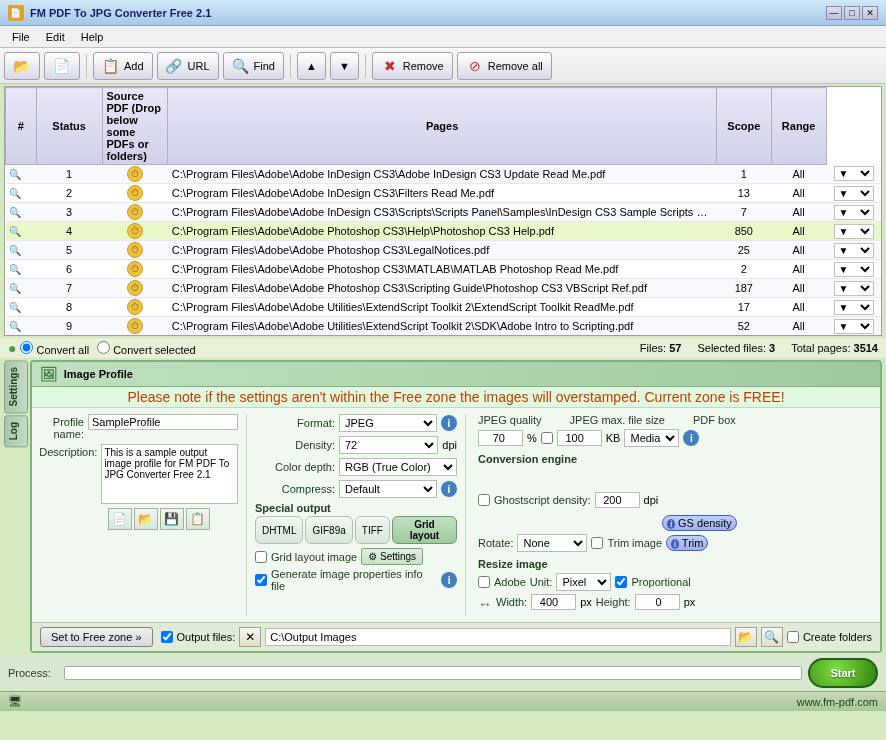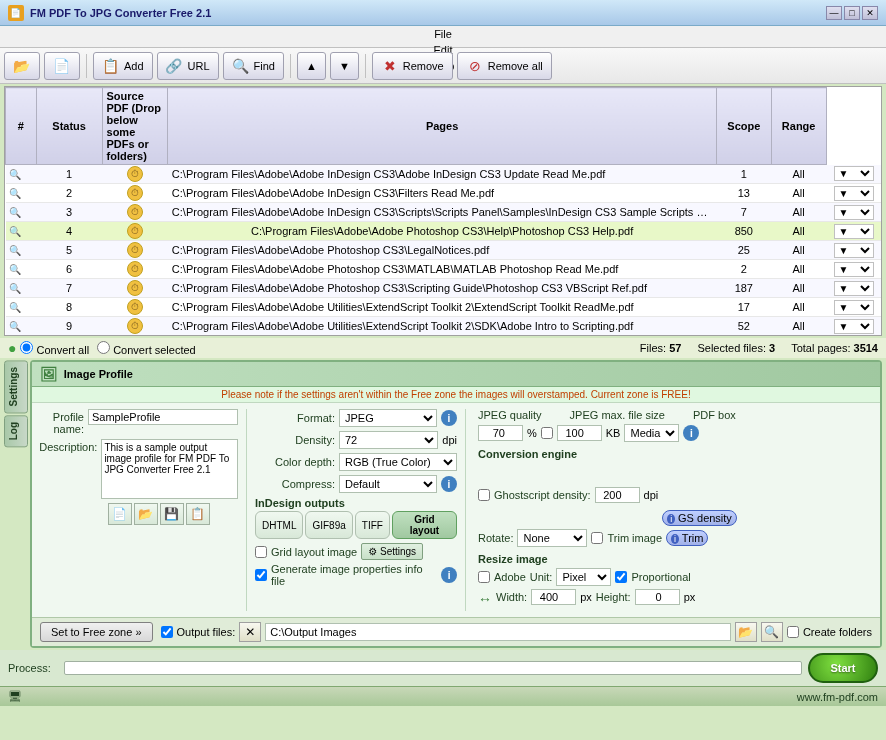--- a/index.html
+++ b/index.html
@@ -20,21 +20,20 @@
     .title-btn { width: 16px; height: 14px; border: 1px solid #8888aa; background: linear-gradient(to bottom, #e0e0f0, #c0c0d8); font-size: 9px; cursor: pointer; display: flex; align-items: center; justify-content: center; }
 
     
     .menu-bar {
       background: #f0f0f0;
       height: 22px;
       display: flex;
       align-items: center;
       padding: 0 4px;
       border-bottom: 1px solid #c0c0c0;
-      flex-direction: column;
     }
     .menu-item { padding: 2px 8px; cursor: pointer; font-size: 11px; }
 
     
     .toolbar {
       background: linear-gradient(to bottom, #f8f8f8, #e8e8e8);
       height: 36px;
       display: flex;
       align-items: center;
       padding: 0 4px;
@@ -132,21 +131,21 @@
       display: flex;
       align-items: center;
       gap: 6px;
       font-weight: bold;
       font-size: 11px;
     }
     .profile-header-icon { color: #408040; font-size: 14px; }
     .profile-notice {
       background: #e0f8e0;
       padding: 2px 8px;
-      font-size: 10px;
+      font-size: 14px;
       color: #c04000;
       text-align: center;
       border-bottom: 1px solid #c0d8c0;
     }
     .profile-content {
       display: flex;
       padding: 6px;
       gap: 8px;
     }
 
@@ -450,21 +449,21 @@
           <td class="col-status"><span class="status-icon status-clock">⏱</span></td>
           <td style="max-width: 500px; overflow: hidden; text-overflow: ellipsis;">C:\Program Files\Adobe\Adobe InDesign CS3\Scripts\Scripts Panel\Samples\InDesign CS3 Sample Scripts Read ...</td>
           <td class="col-pages">7</td>
           <td class="col-scope">All</td>
           <td class="col-range"><select class="scope-select"><option>▼</option></select></td>
         </tr>
         <tr style="background: rgb(232, 248, 200);">
           <td style="width: 16px;"><span style="font-size:10px;color:#6080a0;">🔍</span></td>
           <td class="col-num">4</td>
           <td class="col-status"><span class="status-icon status-clock">⏱</span></td>
-          <td style="max-width: 500px; overflow: hidden; text-overflow: ellipsis; text-align: center;">C:\Program Files\Adobe\Adobe Photoshop CS3\Help\Photoshop CS3 Help.pdf</td>
+          <td style="max-width: 500px; overflow: hidden; text-overflow: ellipsis;">C:\Program Files\Adobe\Adobe Photoshop CS3\Help\Photoshop CS3 Help.pdf</td>
           <td class="col-pages">850</td>
           <td class="col-scope">All</td>
           <td class="col-range"><select class="scope-select"><option>▼</option></select></td>
         </tr>
         <tr style="background: rgb(248, 248, 255);">
           <td style="width: 16px;"><span style="font-size:10px;color:#6080a0;">🔍</span></td>
           <td class="col-num">5</td>
           <td class="col-status"><span class="status-icon status-clock">⏱</span></td>
           <td style="max-width: 500px; overflow: hidden; text-overflow: ellipsis;">C:\Program Files\Adobe\Adobe Photoshop CS3\LegalNotices.pdf</td>
           <td class="col-pages">25</td>
@@ -603,21 +602,21 @@
           </select>
         </div>
         <div class="mid-row">
           <span class="mid-label">Compress:</span>
           <select class="mid-select">
             <option>Default</option>
           </select>
           <button class="info-btn">i</button>
         </div>
 
-        <div class="special-outputs-label">InDesign outputs</div>
+        <div class="special-outputs-label">Special output</div>
         <div class="output-tabs">
           <button class="out-tab">DHTML</button>
           <button class="out-tab">GIF89a</button>
           <button class="out-tab">TIFF</button>
           <button class="out-tab active">Grid layout</button>
         </div>
         <div class="check-row">
           <input type="checkbox" class="checkbox-sm" style="">
           <label>Grid layout image</label>
           <button style="border:1px solid #80a080; background:linear-gradient(to bottom,#e0f0e0,#c8e0c8); padding:2px 6px; cursor:pointer; font-size:10px; border-radius:2px;">⚙ Settings</button>

